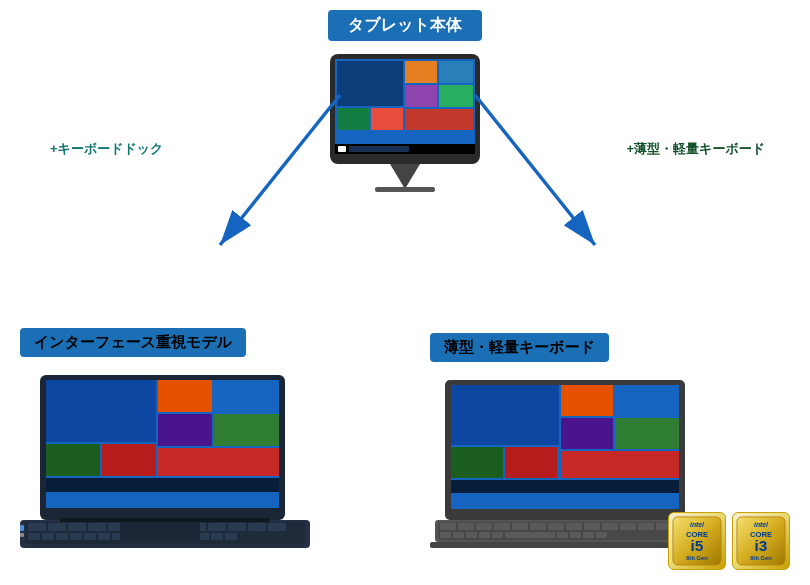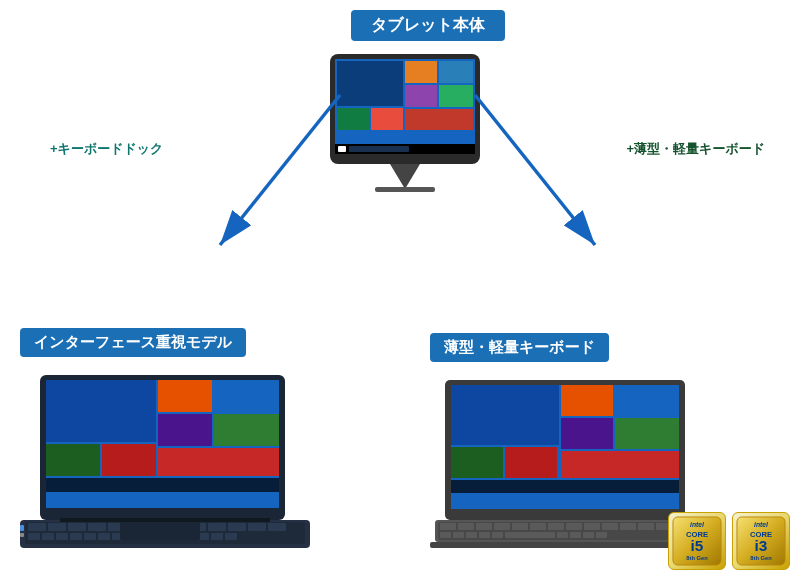--- a/index.html
+++ b/index.html
@@ -20,21 +20,21 @@
     }
 
     
     .tablet-section {
       position: absolute;
       top: 10px;
       left: 50%;
       transform: translateX(-50%);
       display: flex;
       flex-direction: column;
-      align-items: flex-end;
+      align-items: center;
     }
 
     .tablet-label {
       background: #1a6fb5;
       color: #fff;
       font-size: 16px;
       font-weight: bold;
       padding: 5px 20px;
       border-radius: 4px;
       margin-bottom: 8px;
@@ -82,21 +82,21 @@
       bottom: 30px;
       right: 20px;
       width: 360px;
       display: flex;
       flex-direction: column;
       align-items: flex-start;
     }
 
     .model-label {
       background: #1a6fb5;
-      color: #ffffff;
+      color: #000000;
       font-size: 15px;
       font-weight: bold;
       padding: 5px 14px;
       border-radius: 4px;
       margin-bottom: 8px;
       white-space: nowrap;
     }
 
     .laptop-img-left {
       width: 320px;

